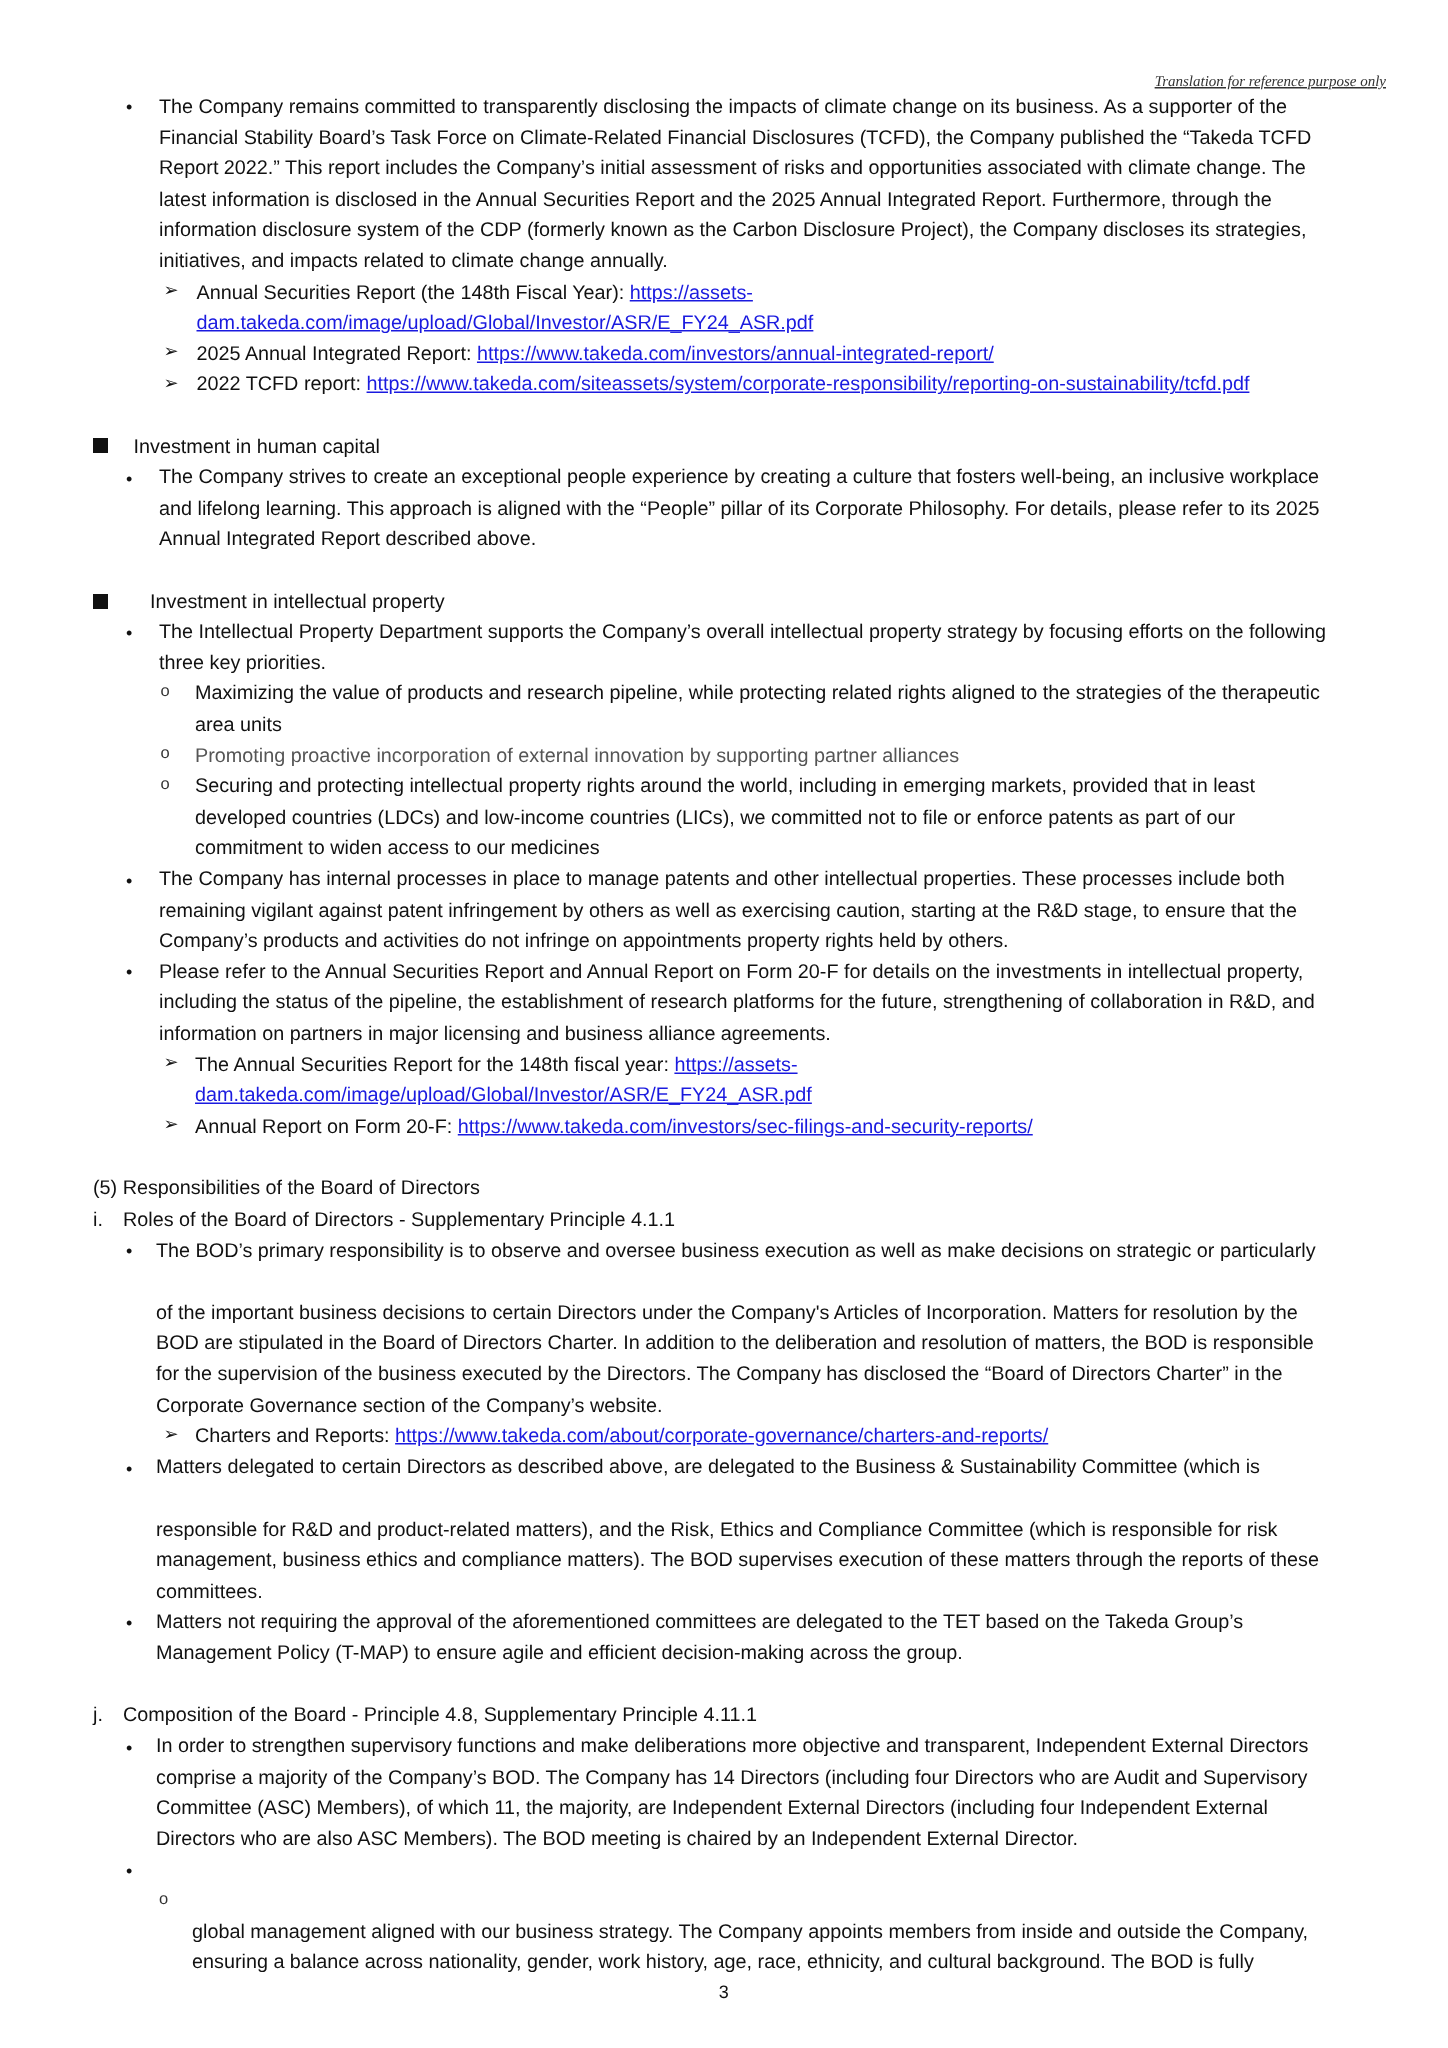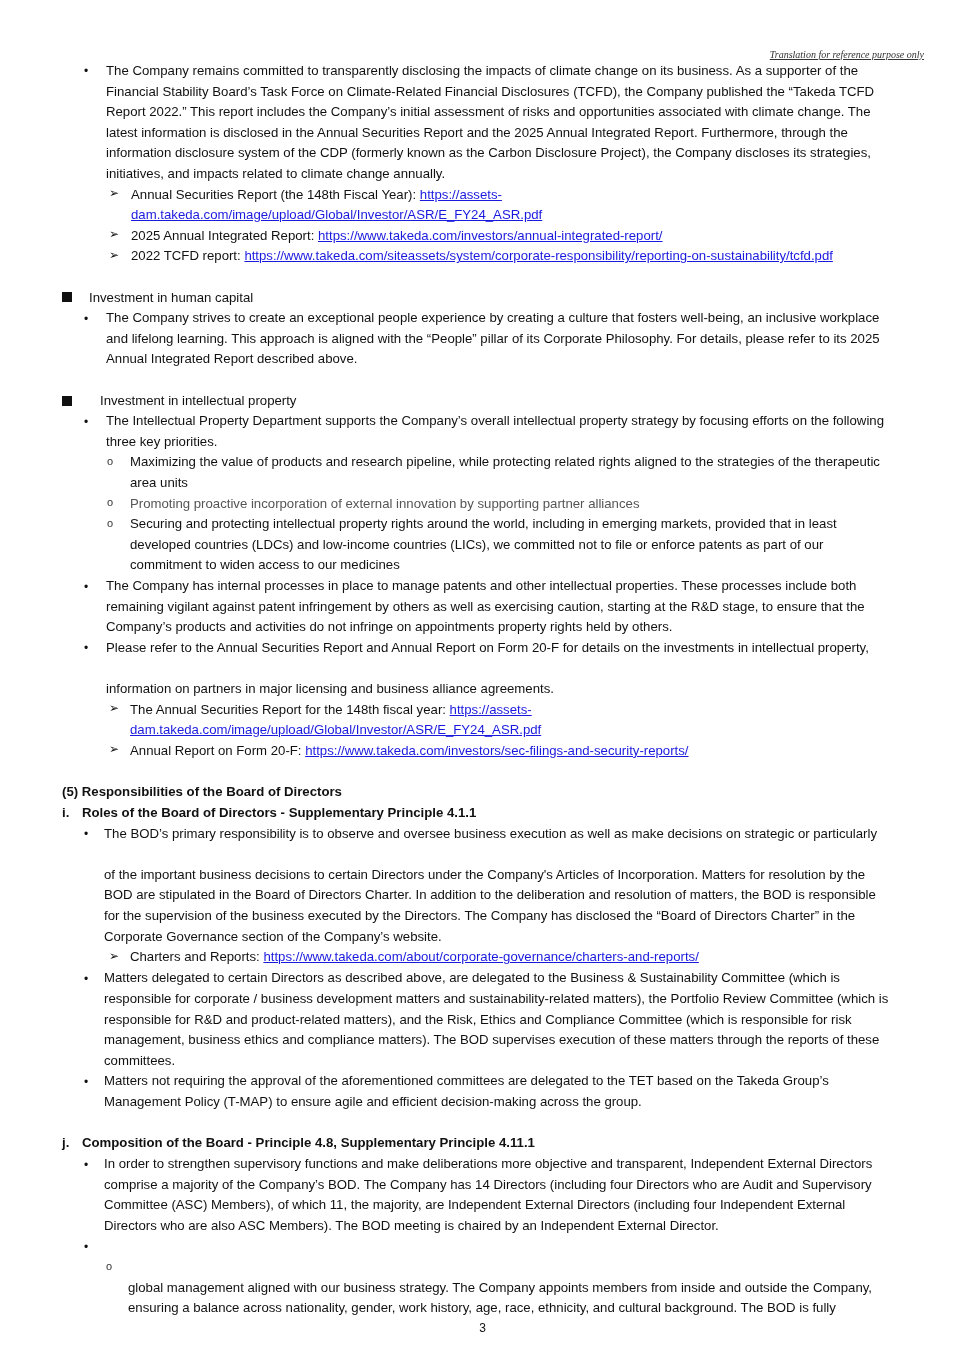--- a/index.html
+++ b/index.html
@@ -17,21 +17,21 @@
       position: absolute; right: 41px; top: 49px;
       font-family: "Liberation Serif", serif; font-style: italic;
       font-size: 10px; text-decoration: underline; color: #333;
     }
     .line { position: absolute; white-space: nowrap; line-height: 20.6px; }
     .bullet { position: absolute; font-size: 12px; }
     .arrow { position: absolute; font-size: 12px; }
     .circle { position: absolute; font-size: 11px; color: #333; }
     .square { position: absolute; width: 10px; height: 10px; background: #111; }
     a.link { color: #1a1adf; text-decoration: underline; }
-    .bold { font-weight: bold; }
+    .bold { font-weight: normal; }
     .gray { color: #555555; }
     .page-num { position: absolute; left: 0; width: 965px; text-align: center; top: 1321px; font-size: 12px; }
   </style>
 </head>
 <body>
 
 <div class="page">
 
   <div class="header-note">Translation for reference purpose only</div>
 
@@ -82,20 +82,21 @@
   <div class="line" style="left:130px;top:534.8px">developed countries (LDCs) and low-income countries (LICs), we committed not to file or enforce patents as part of our</div>
   <div class="line" style="left:130px;top:555.4px">commitment to widen access to our medicines</div>
 
   <span class="bullet" style="left:84px;top:580px">•</span>
   <div class="line" style="left:106px;top:576px">The Company has internal processes in place to manage patents and other intellectual properties. These processes include both</div>
   <div class="line" style="left:106px;top:596.6px">remaining vigilant against patent infringement by others as well as exercising caution, starting at the R&amp;D stage, to ensure that the</div>
   <div class="line" style="left:106px;top:617.2px">Company’s products and activities do not infringe on appointments property rights held by others.</div>
 
   <span class="bullet" style="left:84px;top:641px">•</span>
   <div class="line" style="left:106px;top:637.8px">Please refer to the Annual Securities Report and Annual Report on Form 20-F for details on the investments in intellectual property,</div>
+  <div class="line" style="left:106px;top:658.4px">including the status of the pipeline, the establishment of research platforms for the future, strengthening of collaboration in R&amp;D, and</div>
   <div class="line" style="left:106px;top:679px">information on partners in major licensing and business alliance agreements.</div>
 
   <span class="arrow" style="left:109px;top:701px">➢</span>
   <div class="line" style="left:130px;top:699.6px">
     <span>The Annual Securities Report for the 148th fiscal year: </span><a class="link">https://assets-</a>
   </div>
   <div class="line" style="left:130px;top:720.2px">
     <a class="link">dam.takeda.com/image/upload/Global/Investor/ASR/E_FY24_ASR.pdf</a>
   </div>
   <span class="arrow" style="left:109px;top:742px">➢</span>
@@ -114,21 +115,20 @@
   <div class="line" style="left:104px;top:906px">for the supervision of the business executed by the Directors. The Company has disclosed the “Board of Directors Charter” in the</div>
   <div class="line" style="left:104px;top:926.6px">Corporate Governance section of the Company’s website.</div>
 
   <span class="arrow" style="left:109px;top:949px">➢</span>
   <div class="line" style="left:130px;top:947.2px">
     <span>Charters and Reports: </span><a class="link">https://www.takeda.com/about/corporate-governance/charters-and-reports/</a>
   </div>
 
   <span class="bullet" style="left:84px;top:972px">•</span>
   <div class="line" style="left:104px;top:968.4px">Matters delegated to certain Directors as described above, are delegated to the Business &amp; Sustainability Committee (which is</div>
-  <div class="line" style="left:104px;top:989px">responsible for corporate / business development matters and sustainability-related matters), the Portfolio Review Committee (which is</div>
   <div class="line" style="left:104px;top:1009.6px">responsible for R&amp;D and product-related matters), and the Risk, Ethics and Compliance Committee (which is responsible for risk</div>
   <div class="line" style="left:104px;top:1030.2px">management, business ethics and compliance matters). The BOD supervises execution of these matters through the reports of these</div>
   <div class="line" style="left:104px;top:1050.8px">committees.</div>
 
   <span class="bullet" style="left:84px;top:1075px">•</span>
   <div class="line" style="left:104px;top:1071.4px">Matters not requiring the approval of the aforementioned committees are delegated to the TET based on the Takeda Group’s</div>
   <div class="line" style="left:104px;top:1092px">Management Policy (T-MAP) to ensure agile and efficient decision-making across the group.</div>
 
   <div class="line bold" style="left:62px;top:1133.4px">j.</div>
   <div class="line bold" style="left:82px;top:1133.4px">Composition of the Board - Principle 4.8, Supplementary Principle 4.11.1</div>

